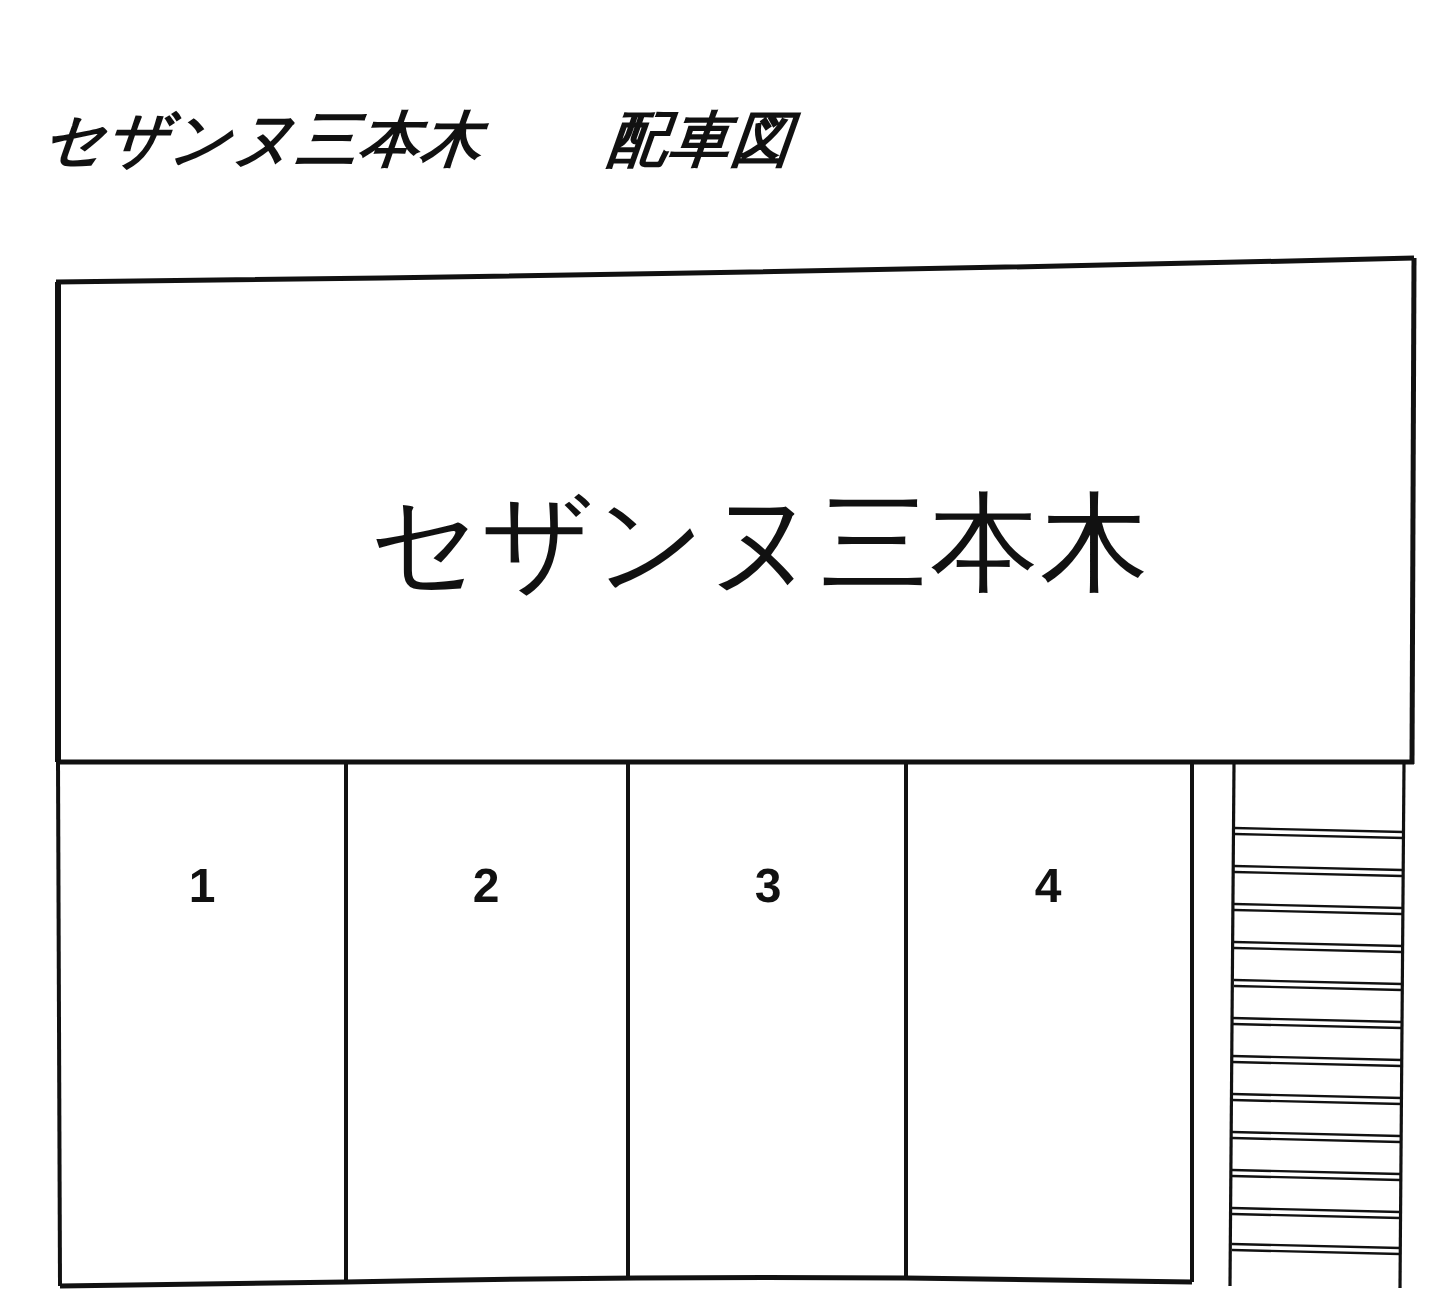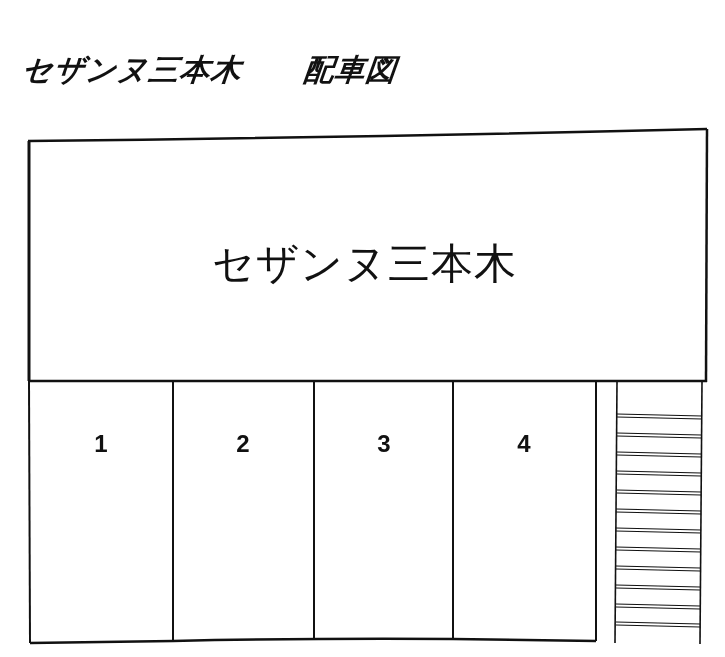--- a/index.html
+++ b/index.html
@@ -6,21 +6,21 @@
   body { width: 725px; height: 657px; position: relative; overflow: hidden;
          font-family: "DejaVu Sans", "Liberation Sans", sans-serif; color: #111; }
   .title {
     position: absolute; left: 22px; top: 50px;
     font-size: 30px; font-weight: bold; font-style: italic;
     letter-spacing: 1px; white-space: pre; transform: skewX(-6deg);
   }
   svg.plan { position: absolute; left: 0; top: 0; }
   .building-name {
     position: absolute; left: 185px; top: 236px;
-    font-size: 42px; font-weight: normal; letter-spacing: 1px; margin-left: 27px;
+    font-size: 54px; font-weight: normal; letter-spacing: 1px;
   }
   .stall-num {
     position: absolute; top: 430px; width: 40px; margin-left: -20px;
     text-align: center; font-size: 24px; font-weight: bold;
     font-family: "Liberation Sans", sans-serif;
   }
 </style>
 </head>
 <body>
 

